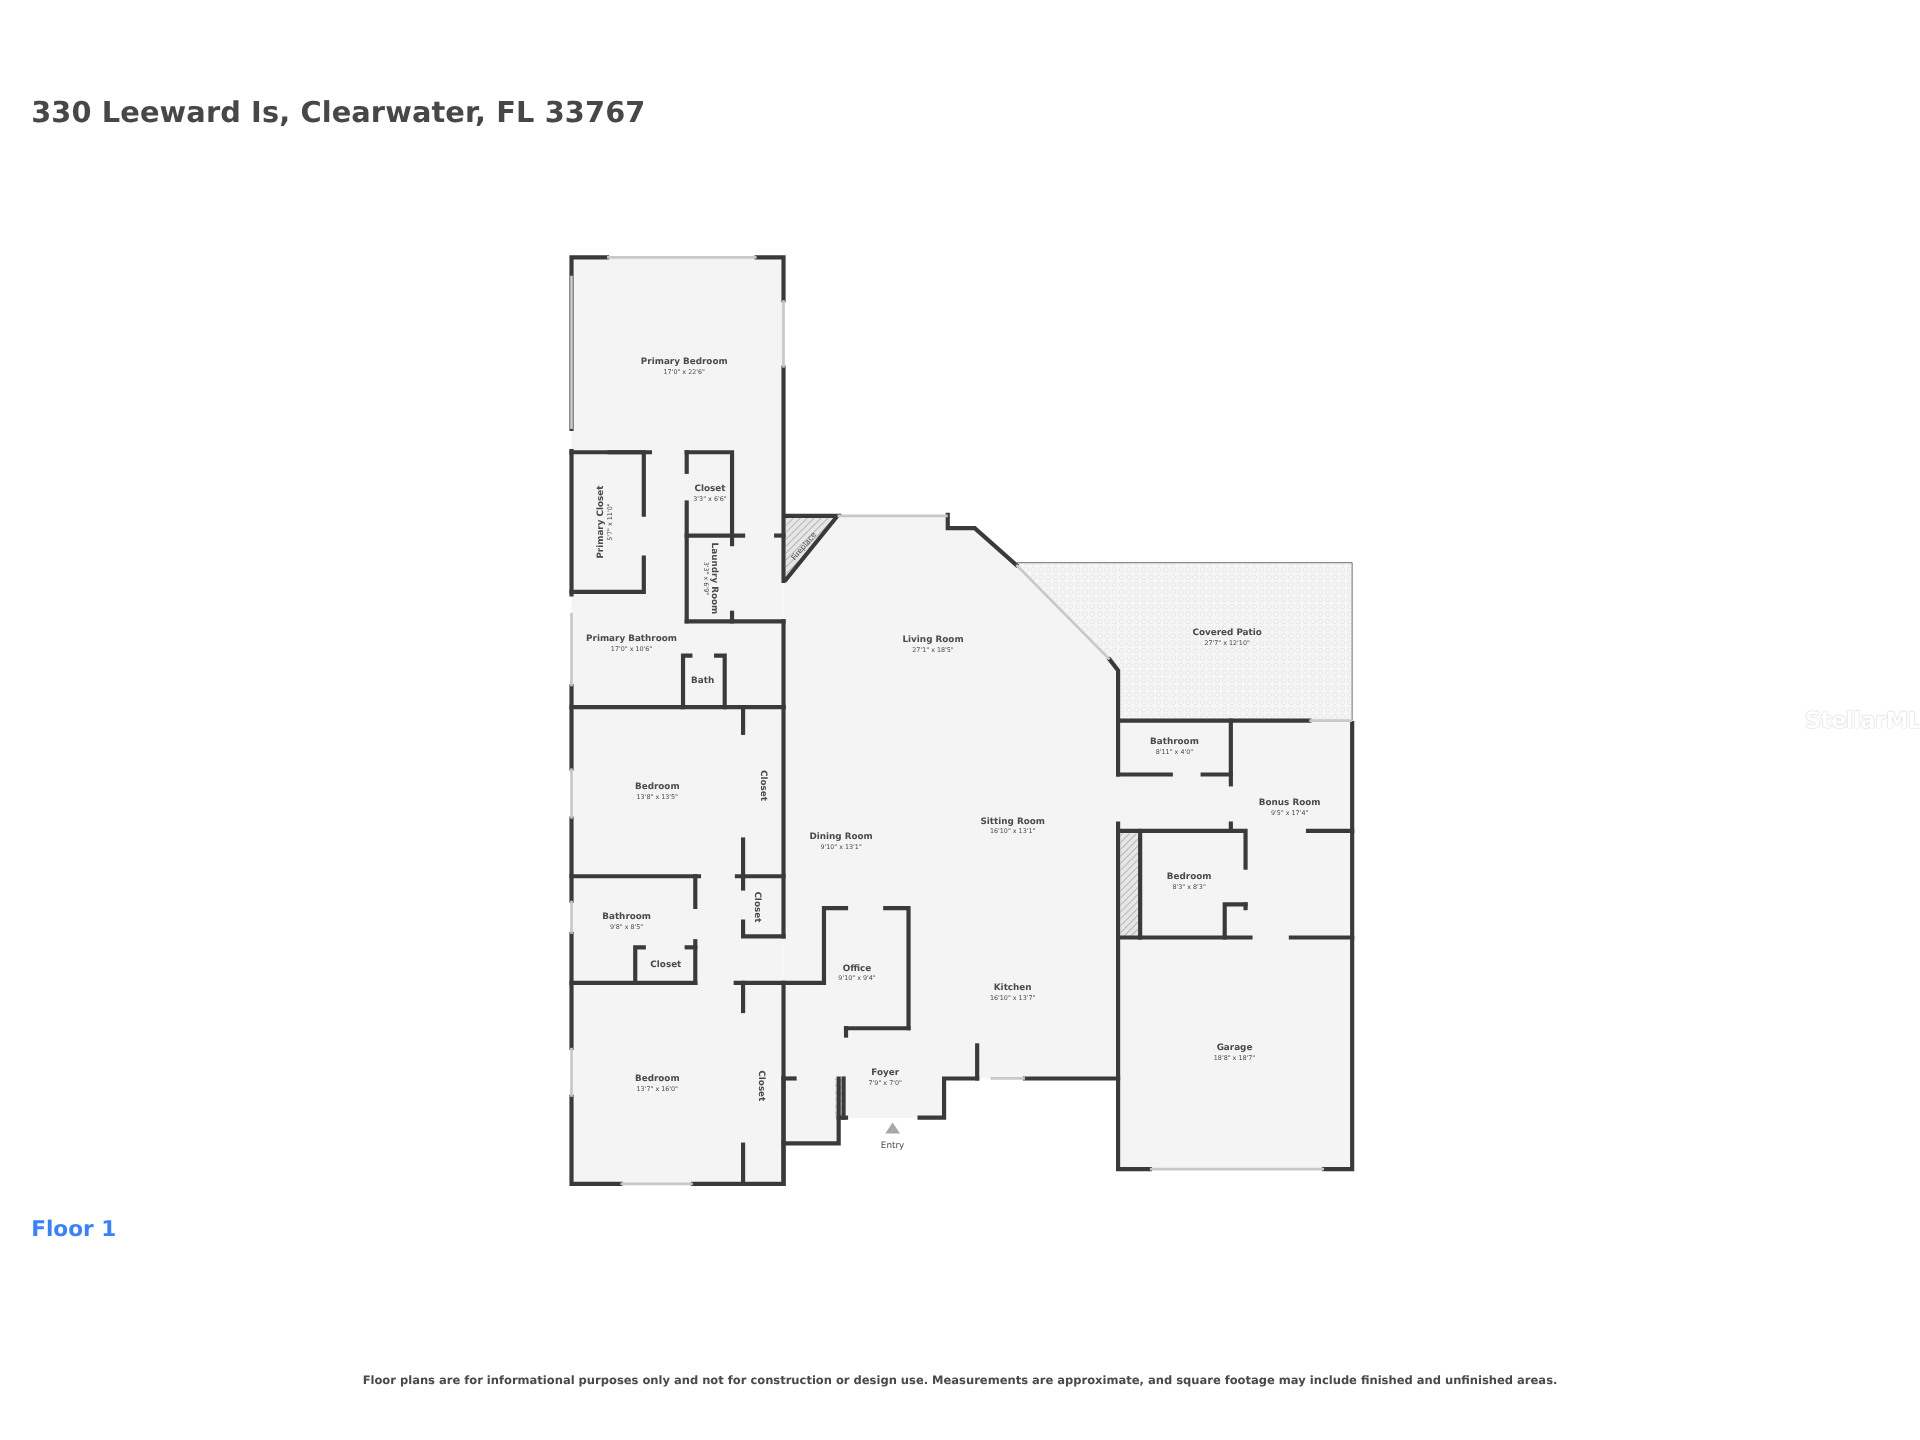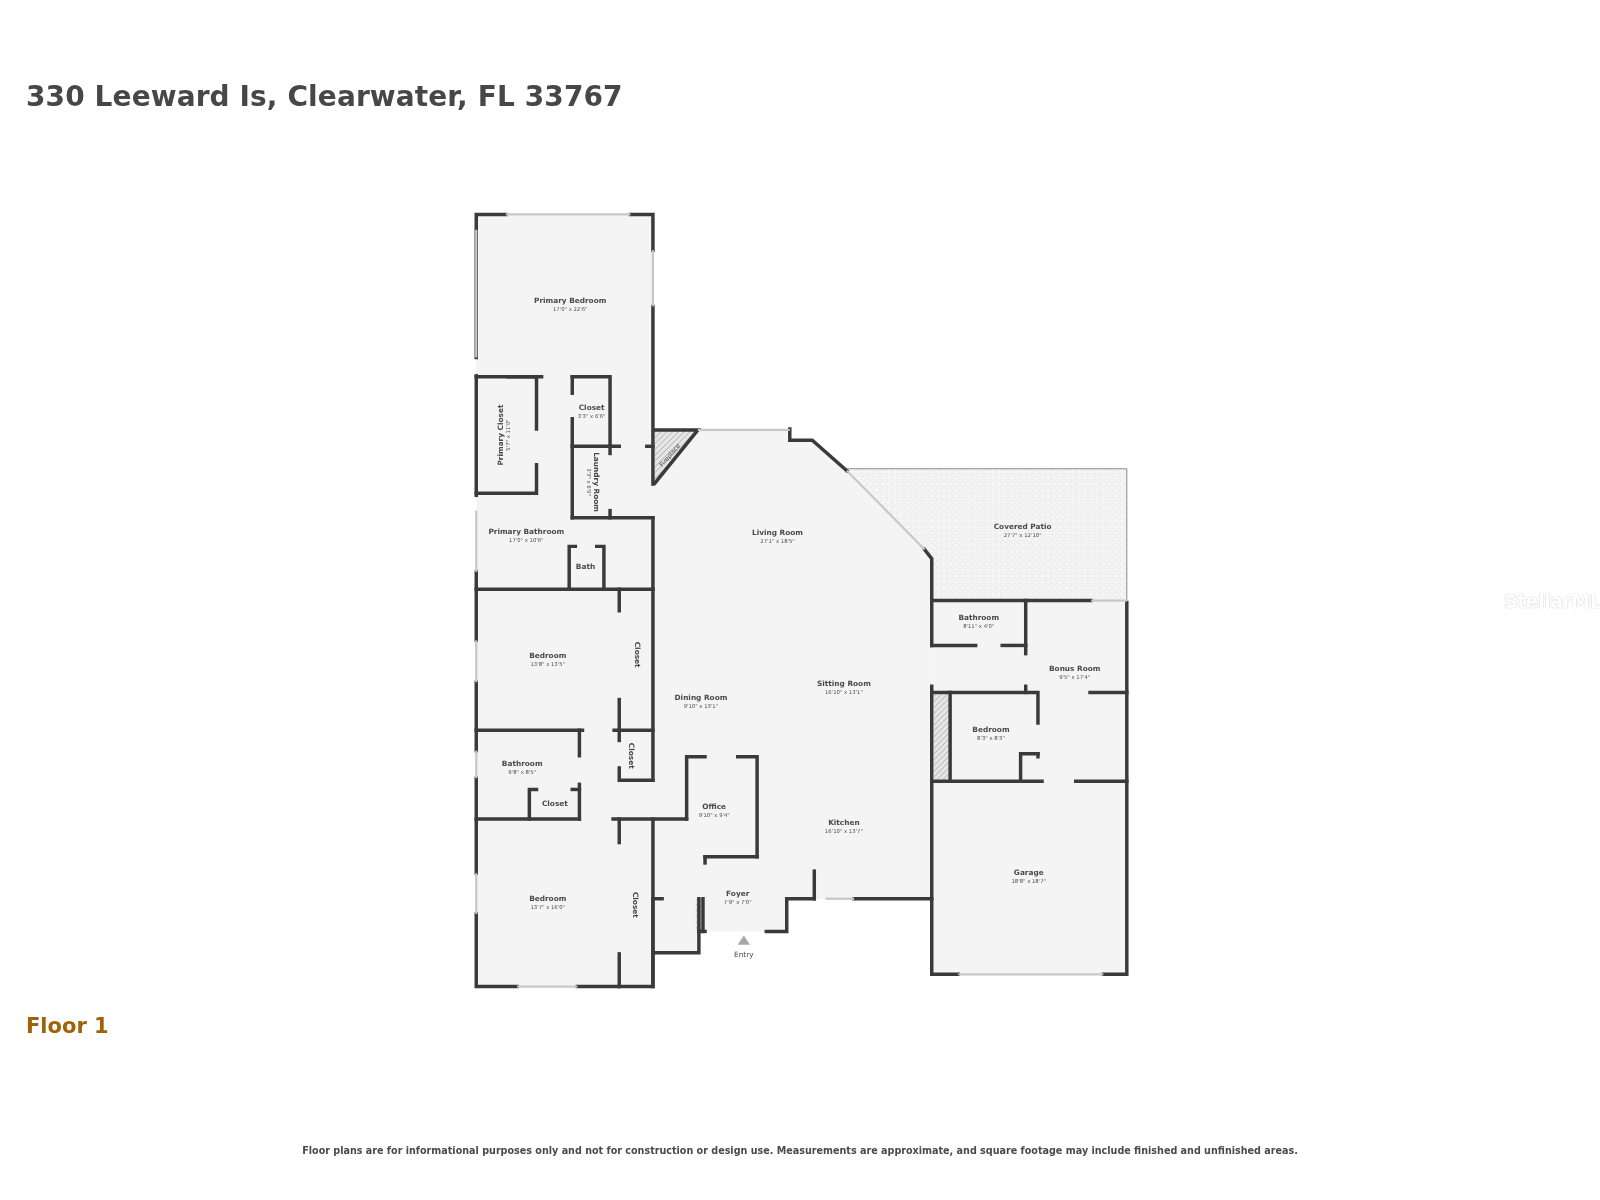--- a/index.html
+++ b/index.html
@@ -1,19 +1,19 @@
 <!DOCTYPE html>
 <html><head>
 <meta charset="utf-8">
 <style>
   html, body { margin:0; padding:0; background:#ffffff; }
   body { width:1600px; height:1200px; position:relative; overflow:hidden; font-family:"DejaVu Sans", "Liberation Sans", sans-serif; color:#444; }
   #stage { position:absolute; left:0; top:0; width:1600px; height:1200px; }
-  .address { position:absolute; left:26px; top:80px; font-size:28px; font-weight:bold; color:#474747; letter-spacing:0.1px;text-align:center; }
-  .floor-label { position:absolute; left:26px; top:1014px; font-size:21px; font-weight:bold; color:#a16207; }
+  .address { position:absolute; left:26px; top:80px; font-size:24px; font-weight:bold; color:#474747; letter-spacing:0.1px;text-align:center; }
+  .floor-label { position:absolute; left:26px; top:1014px; font-size:18px; font-weight:bold; color:#3b82f6; }
   .disclaimer { position:absolute; left:0; width:1600px; top:1105px; text-align:center; font-size:9.6px; font-weight:bold; color:#4a4a4a;margin-top:40px; }
   .watermark { position:absolute; left:1504px; top:590px; font-size:19px; font-weight:bold; color:#fff; text-shadow:0 0 1px #c8c8c8, 0 0 1px #c8c8c8; letter-spacing:-0.5px; }
   svg text { font-family:"DejaVu Sans", "Liberation Sans", sans-serif; fill:#4a4a4a; }
   .rname { font-size:7.2px; font-weight:bold; }
   .rdim { font-size:5.2px; }
 </style>
 </head>
 <body>
 
 <div id="stage">

